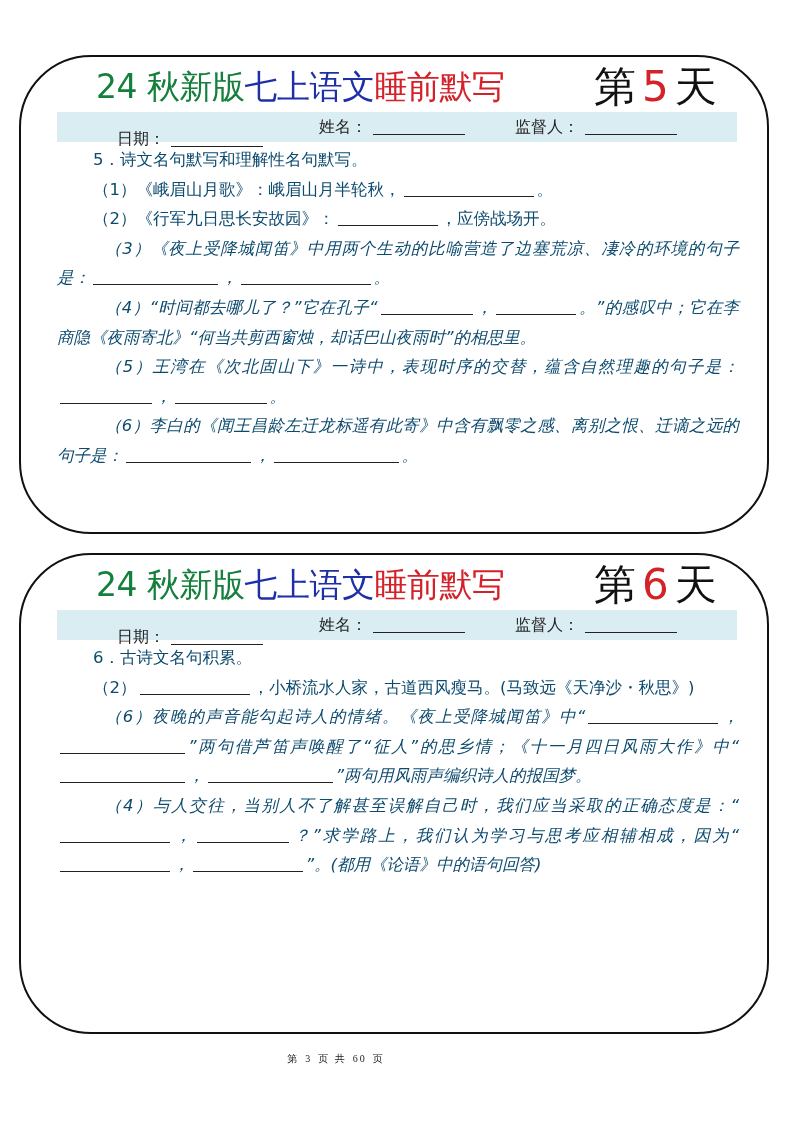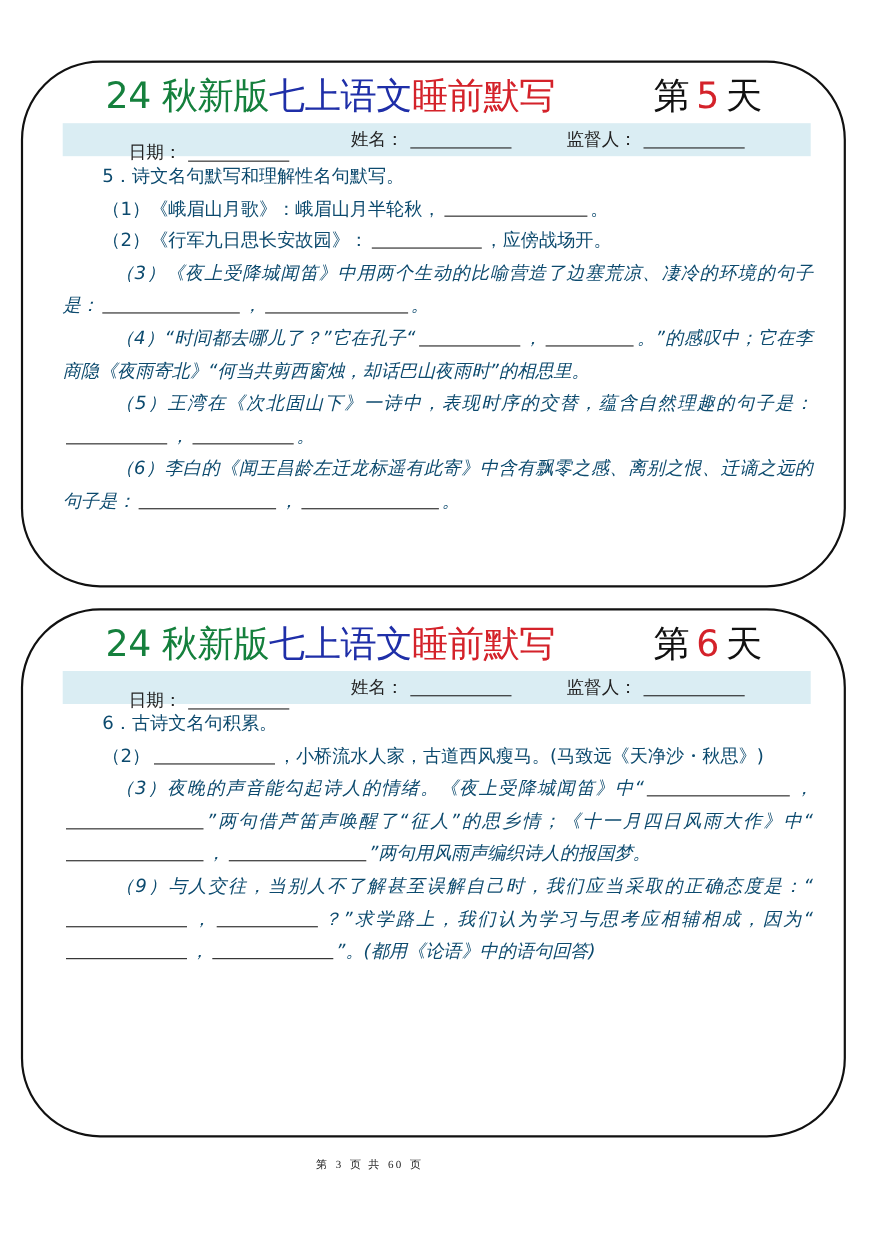--- a/index.html
+++ b/index.html
@@ -22,21 +22,21 @@
   .title {
     position: absolute; left: 75px; top: 0;
     font-size: 33px; line-height: 48px; white-space: nowrap;
     letter-spacing: -0.5px;
   }
   .t-green { color: #15803d; }
   .t-blue  { color: #1f2fa8; }
   .t-red   { color: #d4222a; }
   .day {
     position: absolute; left: 573px; top: 0;
-    font-size: 33px; line-height: 48px; white-space: nowrap; color: #111;
+    font-size: 42px; line-height: 48px; white-space: nowrap; color: #111;
   }
   .day .num { color: #d4222a; margin: 0 6px; }
 
   .info-bar {
     position: absolute; left: 36px; width: 680px; top: 55px; height: 30px;
     background: #daedf3;
     font-size: 16px; line-height: 30px; color: #222;
   }
   .info-item { position: absolute; top: 0; white-space: nowrap; }
   .info-item .blank {
@@ -97,20 +97,20 @@
     <div class="day"><span>第</span><span class="num">6</span><span>天</span></div>
   </div>
   <div class="info-bar">
     <div class="info-item info-date"><span>日期：</span><span class="blank"></span></div>
     <div class="info-item info-name"><span>姓名：</span><span class="blank"></span></div>
     <div class="info-item info-sup"><span>监督人：</span><span class="blank"></span></div>
   </div>
   <div class="body-text">
     <p class="indent1">6．古诗文名句积累。</p>
     <p class="indent1"><span>（2）</span><span class="blank-inline w110"></span><span>，小桥流水人家，古道西风瘦马。(马致远《天净沙・秋思》)</span></p>
-    <p class="indent2"><span>（3）夜晚的声音能勾起诗人的情绪。《夜上受降城闻笛》中“</span><span class="blank-inline w130"></span><span>，</span><span class="blank-inline w125"></span><span>”两句借芦笛声唤醒了“征人”的思乡情；《十一月四日风雨大作》中“</span><span class="blank-inline w125"></span><span>，</span><span class="blank-inline w125"></span><span>”两句用风雨声编织诗人的报国梦。</span></p>
-    <p class="indent2"><span>（9）与人交往，当别人不了解甚至误解自己时，我们应当采取的正确态度是：“</span><span class="blank-inline w110"></span><span>，</span><span class="blank-inline w90"></span><span>？”求学路上，我们认为学习与思考应相辅相成，因为“</span><span class="blank-inline w110"></span><span>，</span><span class="blank-inline w110"></span><span>”。(都用《论语》中的语句回答)</span></p>
+    <p class="indent2"><span>（6）夜晚的声音能勾起诗人的情绪。《夜上受降城闻笛》中“</span><span class="blank-inline w130"></span><span>，</span><span class="blank-inline w125"></span><span>”两句借芦笛声唤醒了“征人”的思乡情；《十一月四日风雨大作》中“</span><span class="blank-inline w125"></span><span>，</span><span class="blank-inline w125"></span><span>”两句用风雨声编织诗人的报国梦。</span></p>
+    <p class="indent2"><span>（4）与人交往，当别人不了解甚至误解自己时，我们应当采取的正确态度是：“</span><span class="blank-inline w110"></span><span>，</span><span class="blank-inline w90"></span><span>？”求学路上，我们认为学习与思考应相辅相成，因为“</span><span class="blank-inline w110"></span><span>，</span><span class="blank-inline w110"></span><span>”。(都用《论语》中的语句回答)</span></p>
   </div>
 </div>
 
 <div class="footer">
   <span>第</span><span>3</span><span>页 共</span><span>60</span><span>页</span>
 </div>
 
 </body></html>

